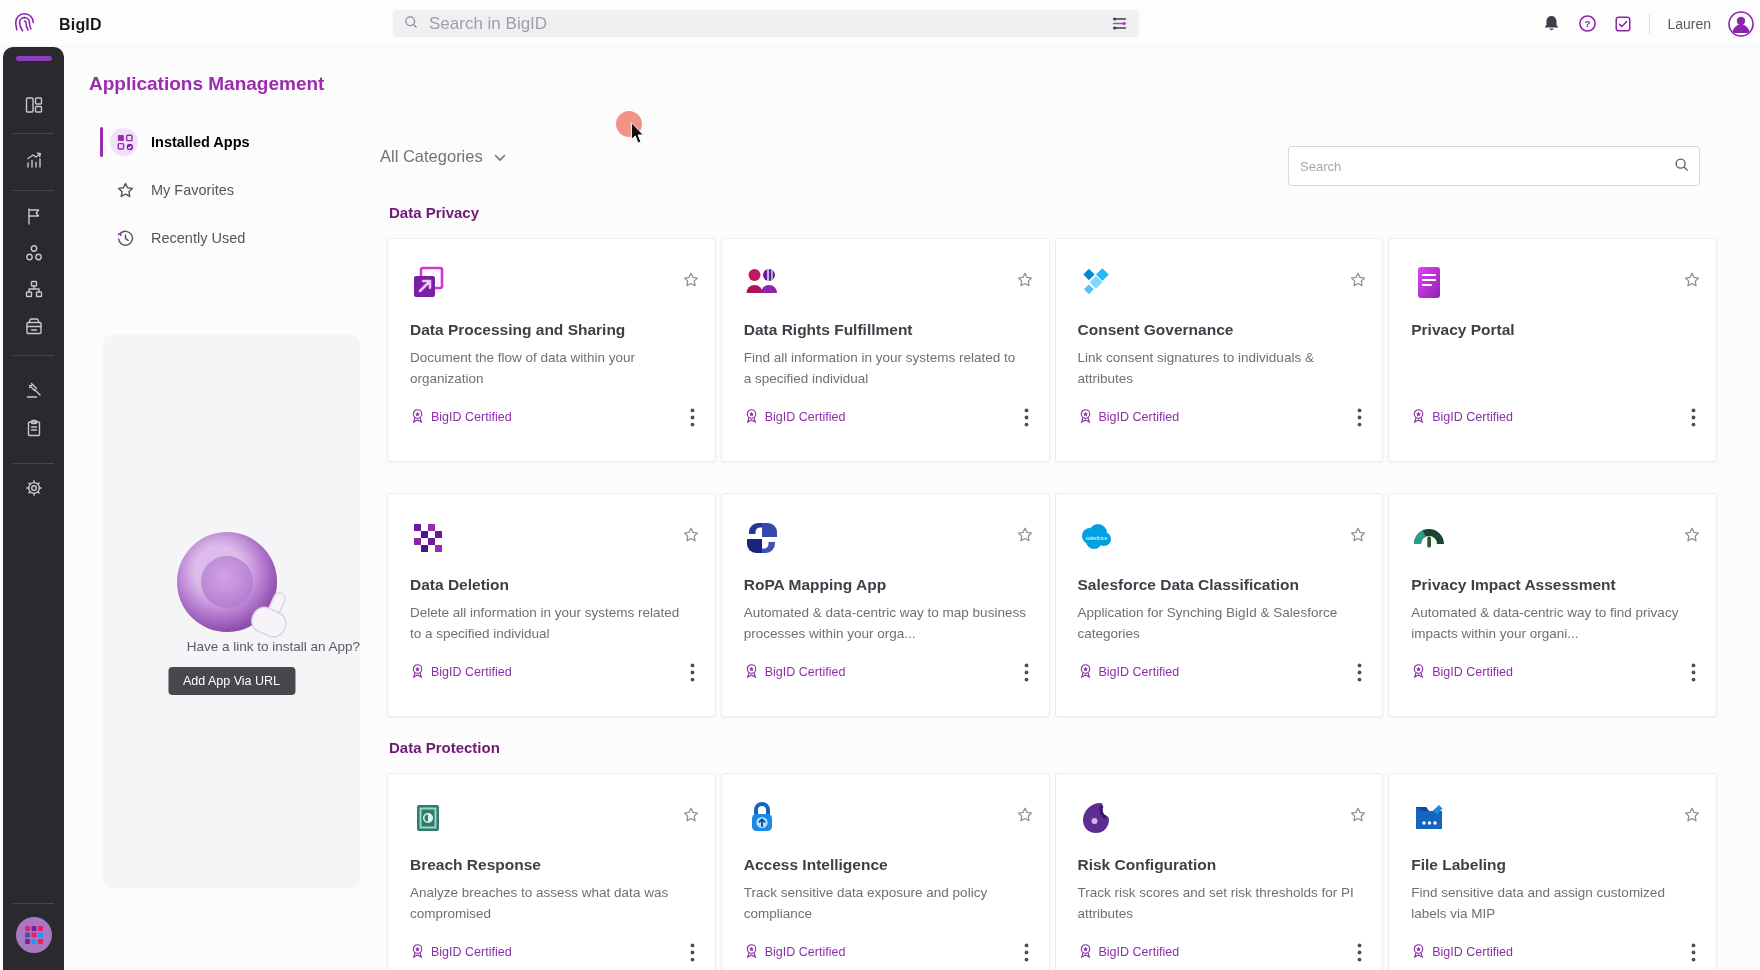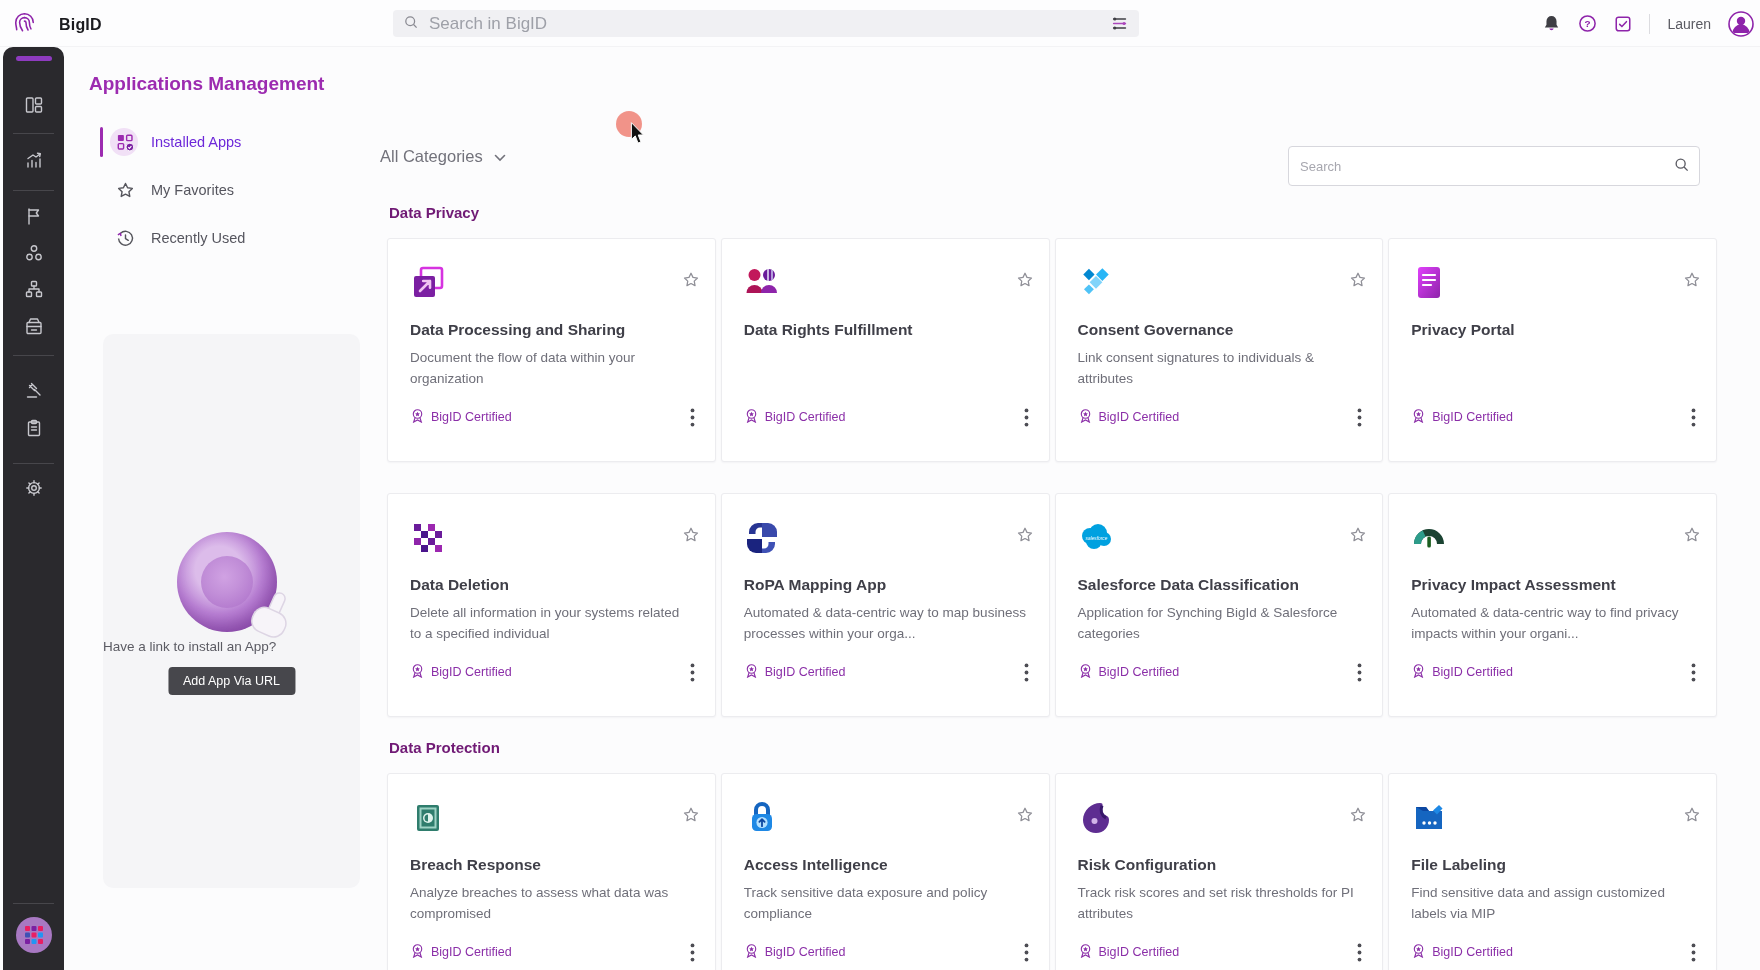--- a/index.html
+++ b/index.html
@@ -35,38 +35,38 @@
   .sb-apps { position:absolute; left:50%; transform:translateX(-50%); cursor:pointer; }
 
   
   .page-title { position:absolute; left:89px; top:60px; font-size:19px; font-weight:bold; color:#9c2bb0; z-index:5; }
 
   
   .left-nav { position:absolute; left:100px; top:118px; width:252px; z-index:5; }
   .nav-item { position:relative; height:48px; display:flex; align-items:center; gap:15px;
     padding-left:14px; font-size:14.5px; color:#55555e; cursor:pointer; }
   .nav-item .nicon { width:22px; height:22px; display:flex; align-items:center; justify-content:center; position:relative; }
-  .nav-item.active { color:#6d28d9; font-weight:normal; }
+  .nav-item.active { color:#000000; font-weight:bold; }
   .nav-item.active::before { content:''; position:absolute; left:0; top:9px; bottom:9px;
     width:3px; border-radius:2px; background:#9c2bb0; }
   .nav-item.active .nicon::before { content:''; position:absolute; left:-4px; top:-3px;
     width:28px; height:28px; border-radius:50%; background:#f1e0f6; z-index:0; }
   .nav-item .nicon svg { position:relative; z-index:1; }
 
   
   .install-panel { position:absolute; left:103px; top:334px; width:257px; height:554px;
     background:#f5f5f7; border-radius:10px; z-index:4; }
   .illu { position:absolute; left:74px; top:198px; width:100px; height:100px; }
   .illu-circle { position:absolute; inset:0; border-radius:50%;
     background:radial-gradient(circle at 42% 38%, #dcbcea 0 28%, #b87fd3 52%, #9655b6 78%, #8a49ad 100%);
     box-shadow:inset -6px -8px 14px rgba(90,30,120,.25); }
   .illu-circle::after { content:''; position:absolute; left:24px; top:24px; width:52px; height:52px;
     border-radius:50%; background:radial-gradient(circle at 45% 40%, #cf9fe2, #aa6ec7); opacity:.9; }
   .illu-hand { position:absolute; right:-22px; bottom:-16px; }
-  .install-prompt { position:absolute; top:305px; left:0; right:0; text-align:left;
+  .install-prompt { position:absolute; top:305px; left:0; right:0; text-align:right;
     font-size:13.5px; color:#5b5b63; }
   .add-url-btn { position:absolute; top:333px; left:50%; transform:translateX(-50%);
     background:#47474c; color:#fff; font-size:12.5px; padding:7px 15px; border-radius:4px;
     border:none; cursor:pointer; font-family:inherit; white-space:nowrap; }
 
   
   .category-filter { position:absolute; left:380px; top:147px; display:flex; align-items:center;
     gap:11px; font-size:16.5px; color:#72727b; cursor:pointer; z-index:5; }
   .content-search { position:absolute; left:1288px; top:146px; width:412px; height:40px;
     background:#fff; border:1px solid #d7d7dd; border-radius:4px; display:flex; align-items:center;
@@ -367,20 +367,21 @@
               <path d="M2.5 28a8 8 0 0 1 16 0z" fill="#ad1457"></path>
               <circle cx="25" cy="10" r="6" fill="#6a1b9a"></circle>
               <rect x="23" y="4" width="2" height="12" fill="#cbb4e4"></rect>
               <rect x="27" y="5" width="2" height="10" fill="#b39ddb"></rect>
               <path d="M17 28a8 8 0 0 1 16 0z" fill="#8e24aa"></path>
             </svg></div>
           <span class="star"><svg viewBox="0 0 20 20" width="18" height="18">
               <path d="M10 2.5l2.2 4.6 5 .7-3.6 3.5.9 5L10 13.9l-4.5 2.4.9-5L2.8 7.8l5-.7z" fill="none" stroke="#8f8f97" stroke-width="1.4" stroke-linejoin="round"></path>
             </svg></span>
           <div class="ctitle">Data Rights Fulfillment</div>
+          <div class="cdesc">Find all information in your systems related to a specified individual</div>
           <div class="cfooter">
             <span><svg viewBox="0 0 16 16" width="15" height="15">
                 <path d="M5.4 10.3L3.9 15l4.1-2.2L12.1 15l-1.5-4.7" fill="none" stroke="#8b2fa8" stroke-width="1.2"></path>
                 <circle cx="8" cy="6.4" r="4.5" fill="none" stroke="#8b2fa8" stroke-width="1.2"></circle>
                 <path d="M8 3.9l.8 1.6 1.8.3-1.3 1.2.3 1.8L8 7.9l-1.6.9.3-1.8-1.3-1.2 1.8-.3z" fill="#8b2fa8"></path>
               </svg></span>
             <span>BigID Certified</span>
           </div>
           <span class="kebab"><svg width="5" height="19" viewBox="0 0 5 19">
               <g fill="#4d4d54">

